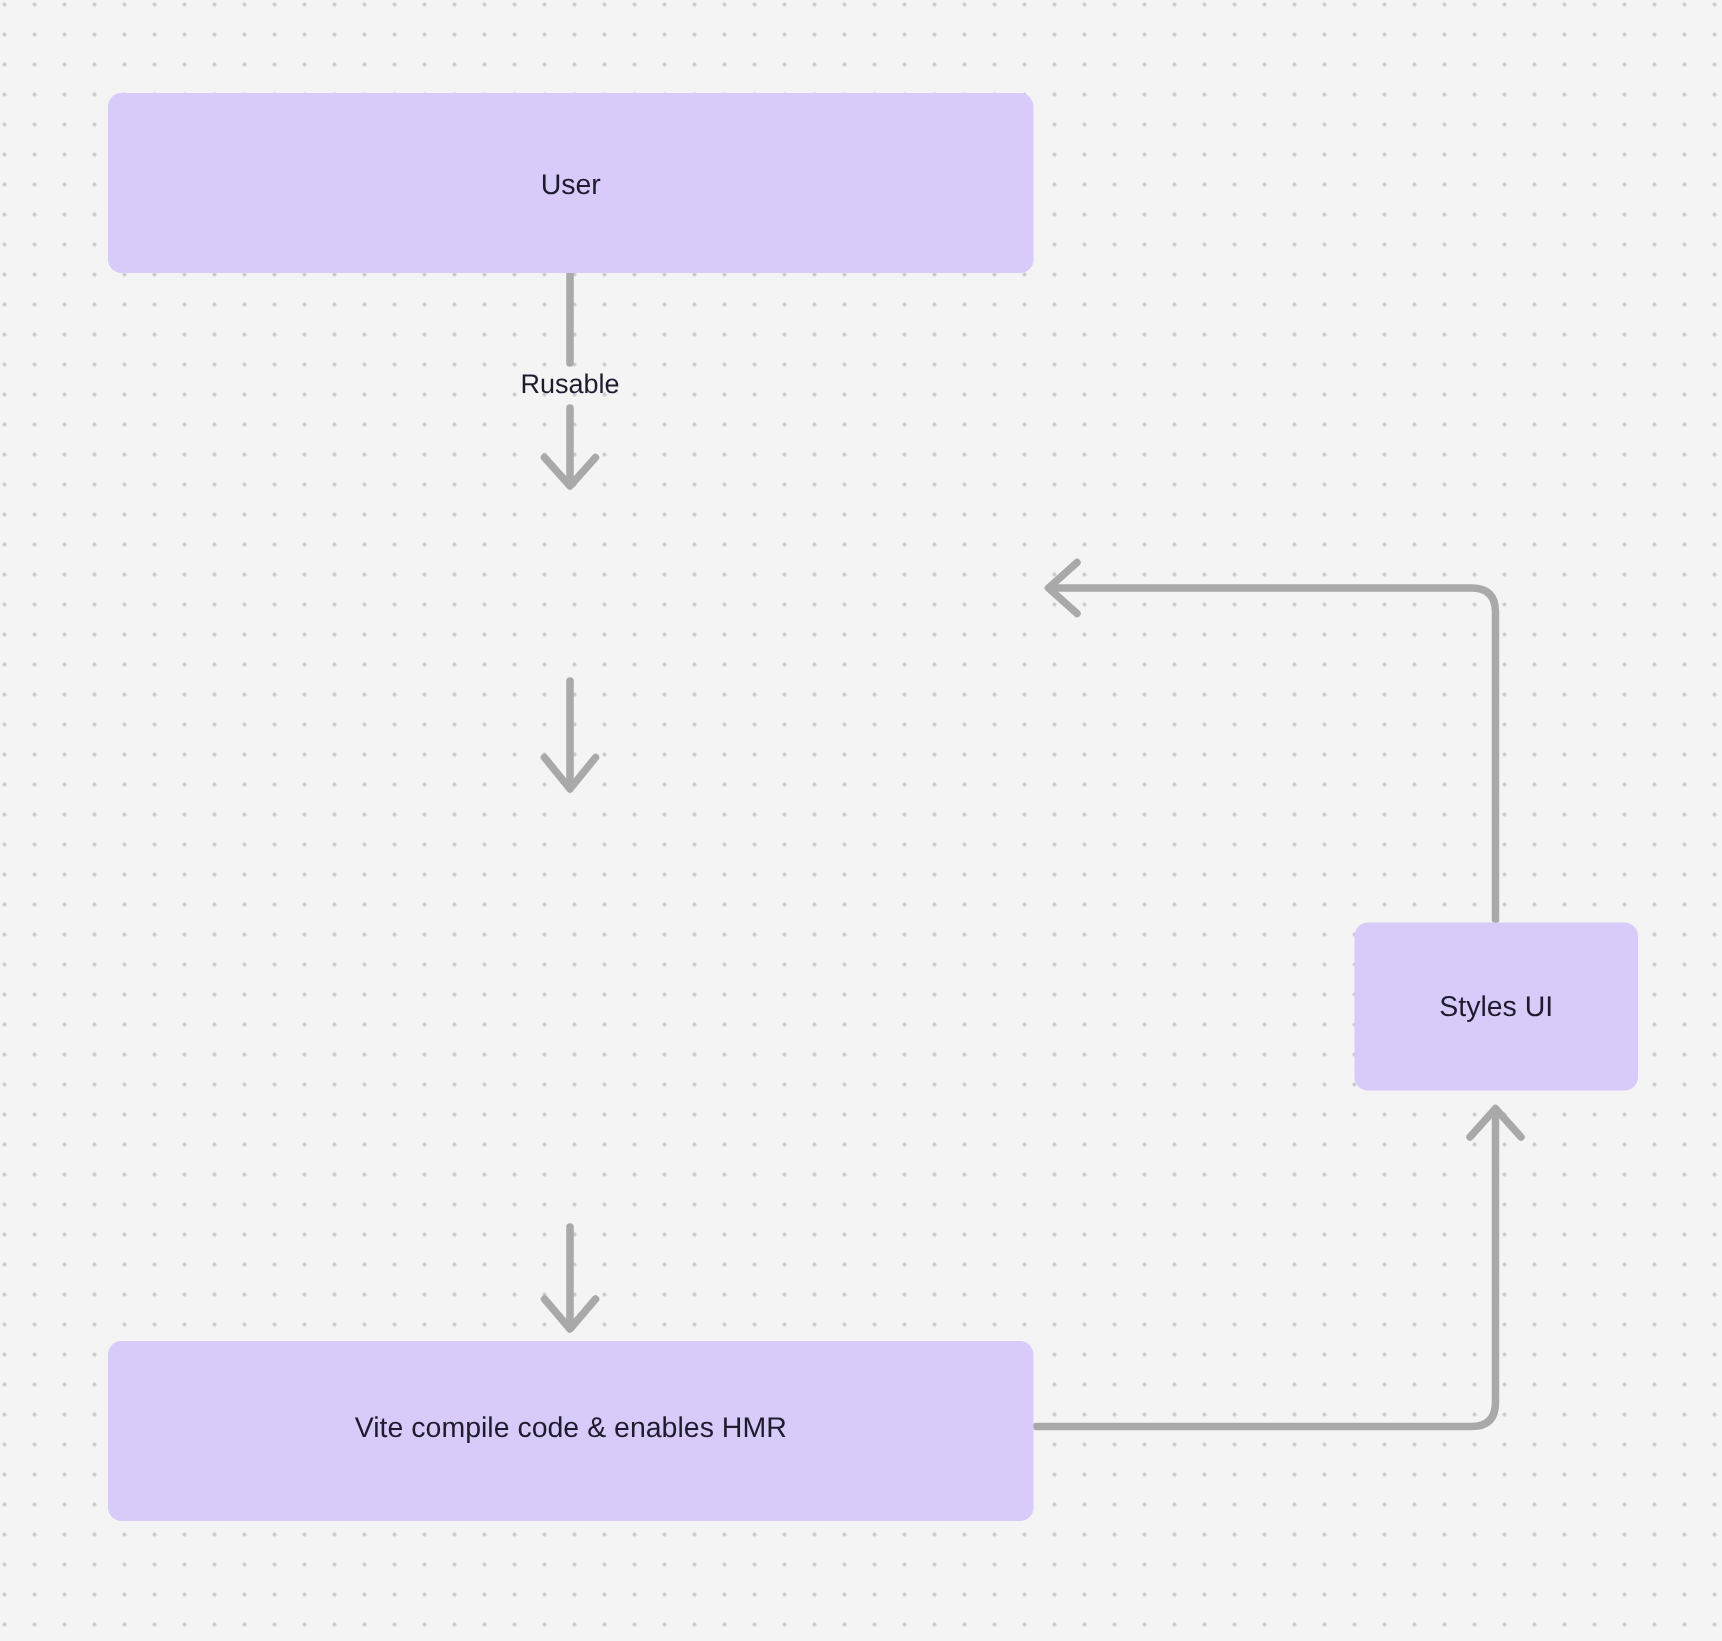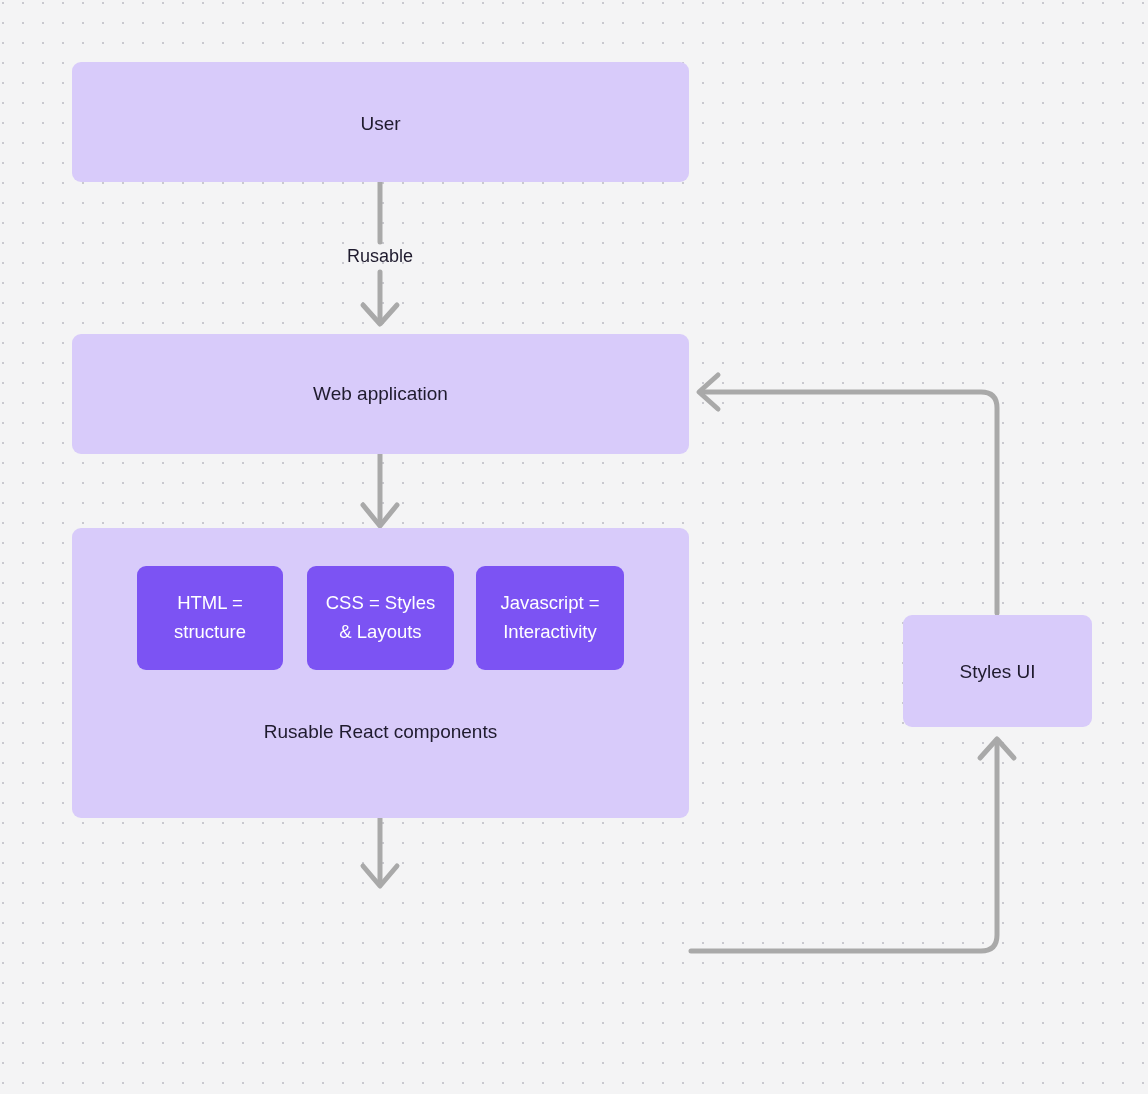--- a/index.html
+++ b/index.html
@@ -107,42 +107,23 @@
     <path class="edge-path" d="M 997 613 L 997 408 Q 997 392 981 392 L 703 392"></path>
     <path class="edge-head" d="M 718 375 L 699 392 L 718 409"></path>
   </svg>
 
   <div class="node" style="left:72px; top:62px; width:617px; height:120px;">
     <div class="node-label" style="top:50px;">User</div>
   </div>
 
   <div class="edge-label" style="left:330px; top:246px; width:100px;">Rusable</div>
 
-  <div class="node" style="left:72px; top:334px; width:617px; height:120px;">
-    <div class="node-label" style="top:48px;">Web application</div>
+
+
+  <div class="node" style="left:72px; top:894px; width:617px; height:120px;">
+    <div class="node-label" style="top:47px;">Vite compile code &amp; enables HMR</div>
   </div>
-
-  <div class="node" style="left:72px; top:528px; width:617px; height:290px;">
-
-    <div class="subnode" style="left:65px; top:38px; width:146px; height:104px;">
-      <div class="subnode-label">HTML =
-structure</div>
-    </div>
-
-    <div class="subnode" style="left:235px; top:38px; width:147px; height:104px;">
-      <div class="subnode-label">CSS = Styles
-&amp; Layouts</div>
-    </div>
-
-    <div class="subnode" style="left:404px; top:38px; width:148px; height:104px;">
-      <div class="subnode-label">Javascript =
-Interactivity</div>
-    </div>
-
-    <div class="node-label" style="top:192px;">Rusable React components</div>
-  </div>
-
 
   <div class="node" style="left:903px; top:615px; width:189px; height:112px;">
     <div class="node-label" style="top:45px;">Styles UI</div>
   </div>
 
 </div>
 
 </body></html>

